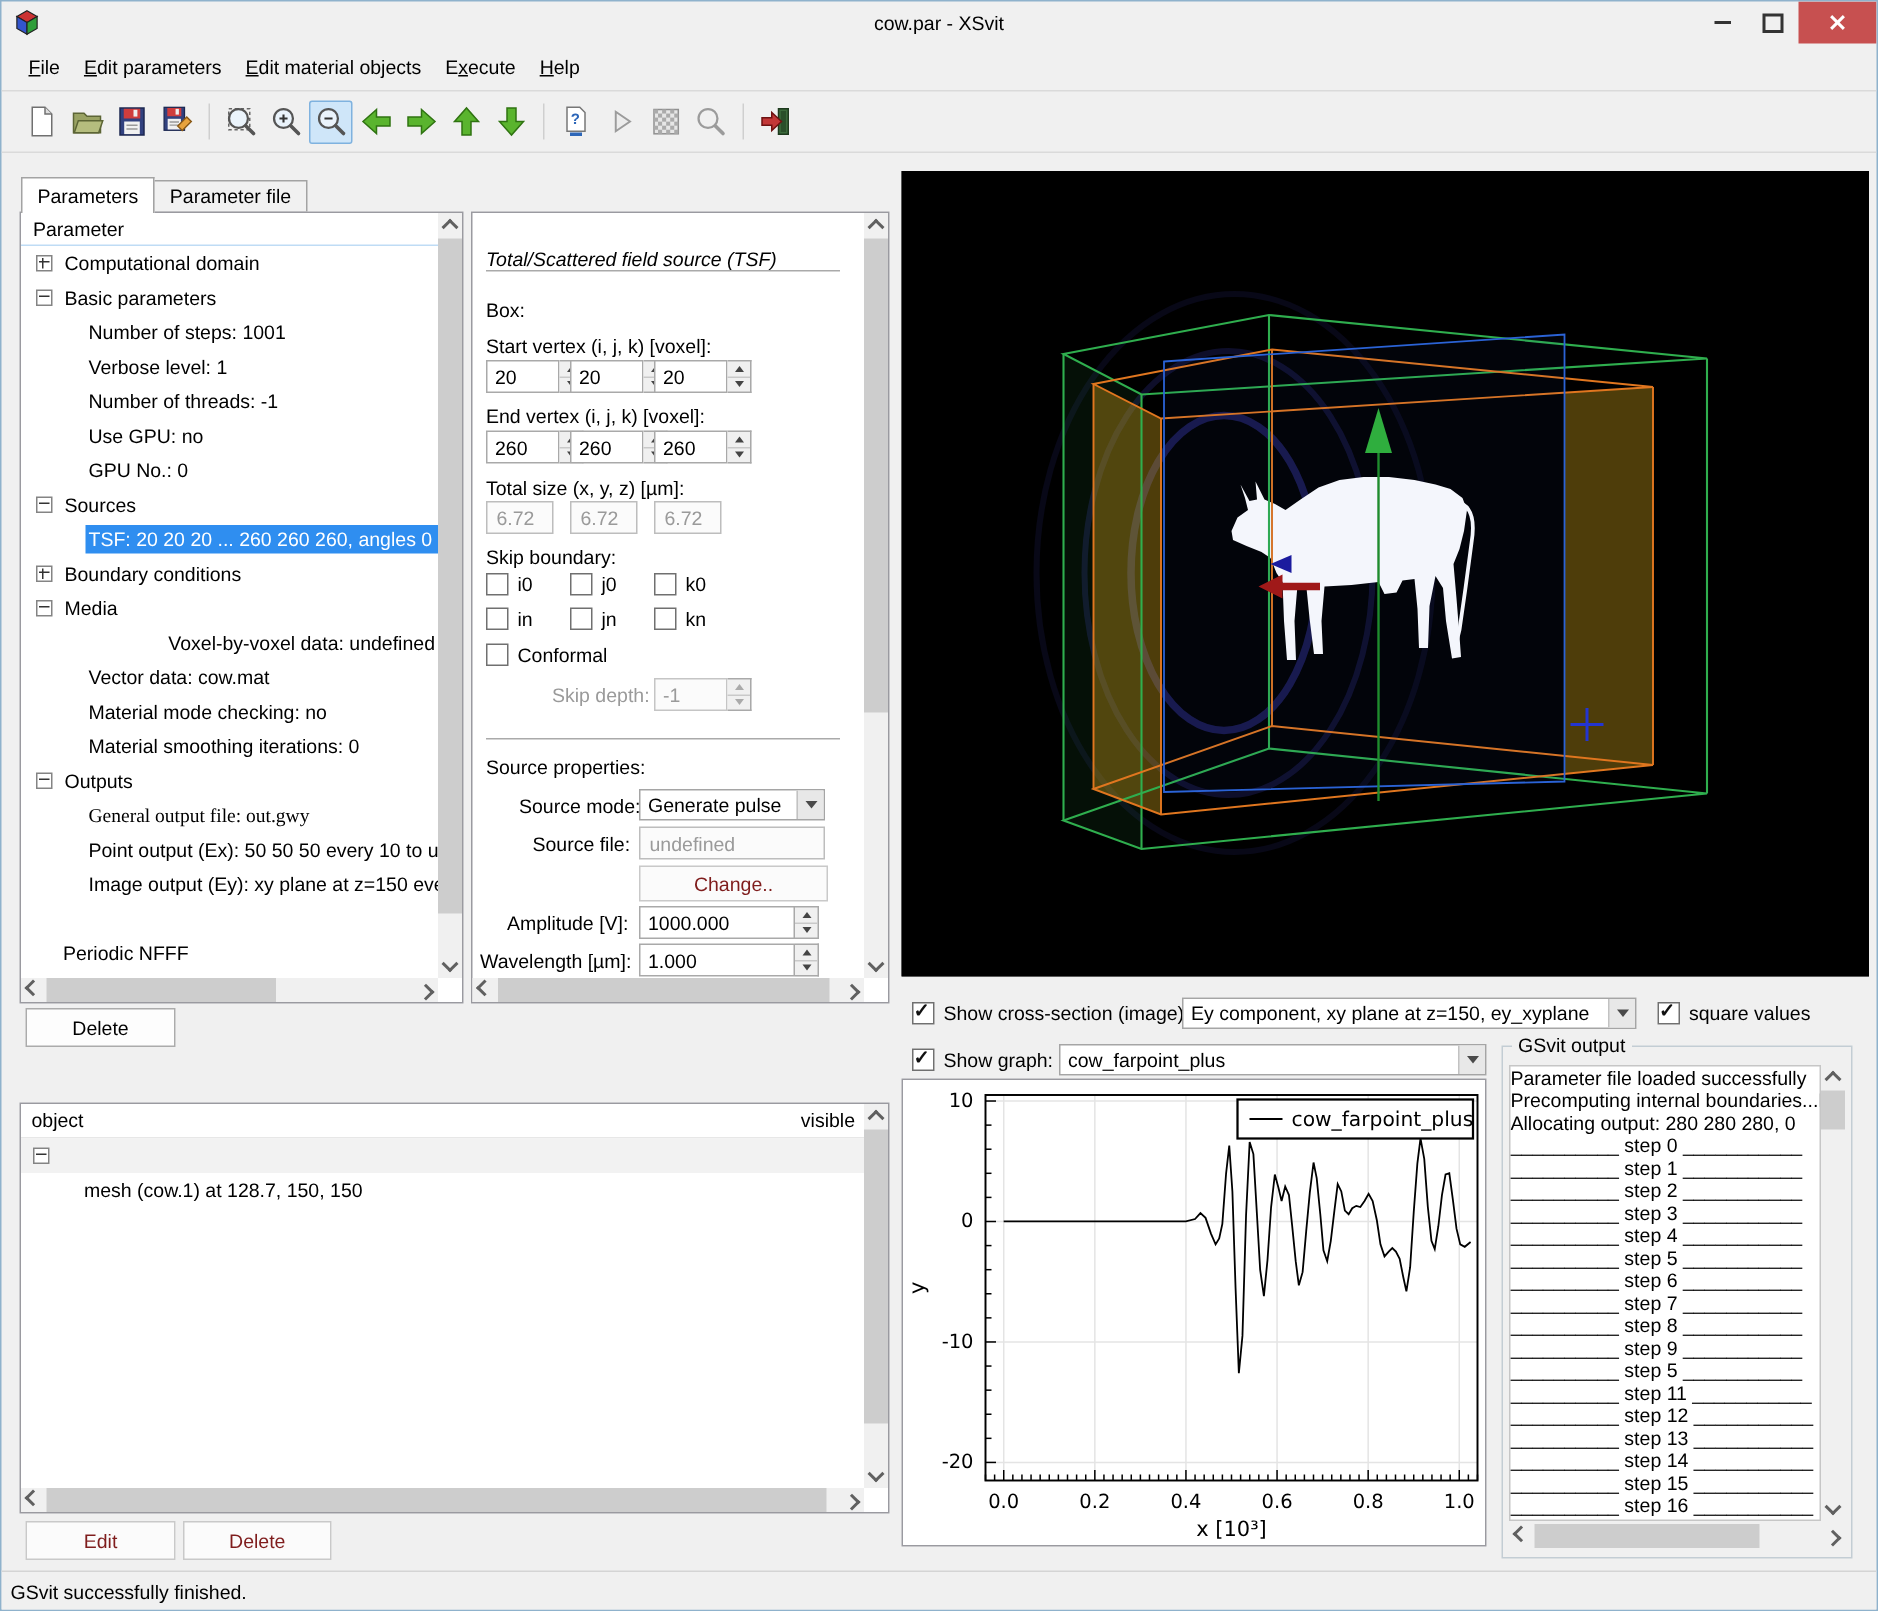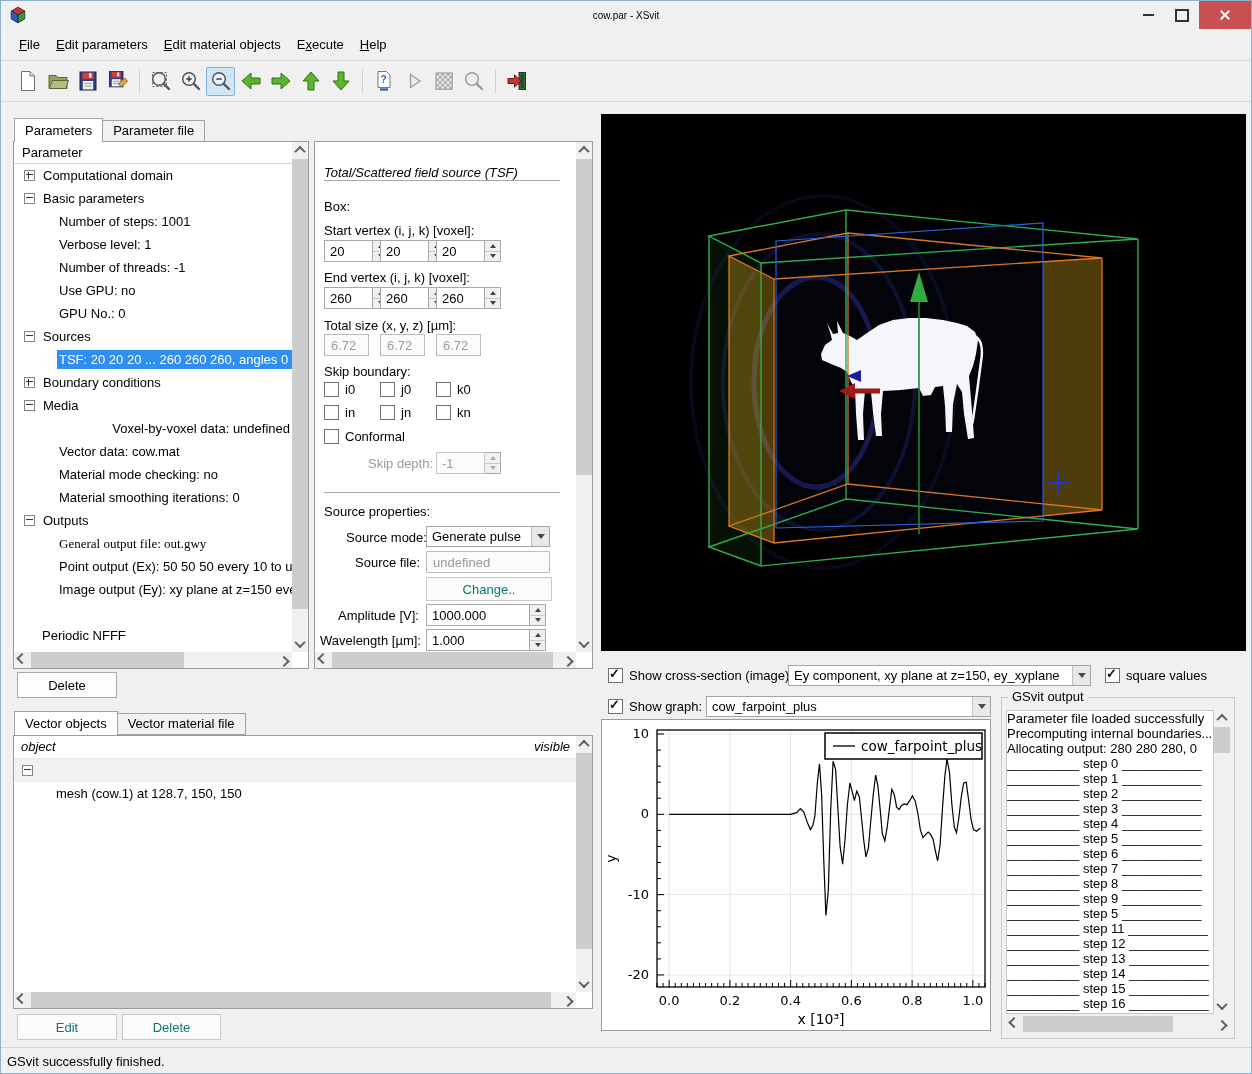--- a/index.html
+++ b/index.html
@@ -1,21 +1,21 @@
 <!DOCTYPE html>
 <html><head>
 <meta charset="utf-8">
 <style>
   html,body{margin:0;padding:0;background:#dfe9f0;}
   #window{position:relative;width:1252px;height:1074px;background:#f0f0f0;border:1px solid #8fb2cc;
           box-sizing:border-box;overflow:hidden;font-family:"Liberation Sans",sans-serif;font-size:13px;color:#000;}
   
   #titlebar{position:absolute;top:0;left:0;right:0;height:28px;}
   #app-icon{position:absolute;left:8px;top:5px;width:18px;height:18px;}
-  #title-text{position:absolute;left:0;right:0;top:0;height:28px;display:flex;align-items:center;justify-content:center;font-size:10px;}
+  #title-text{position:absolute;left:0;right:0;top:0;height:28px;display:flex;align-items:center;justify-content:center;font-size:13px;}
   #winbtns{position:absolute;right:0;top:0;height:28px;display:flex;}
   .wbtn{width:34px;height:28px;display:flex;align-items:center;justify-content:center;}
   .wbtn.close{width:52px;background:#c75050;}
   .glyph-min{width:11px;height:2px;background:#333;}
   .glyph-max{width:10px;height:9px;border:2px solid #333;}
   .glyph-x{position:relative;width:12px;height:12px;}
   .glyph-x::before,.glyph-x::after{content:"";position:absolute;left:5px;top:0;width:2px;height:12px;background:#fff;}
   .glyph-x::before{transform:rotate(45deg);}.glyph-x::after{transform:rotate(-45deg);}
   
   #menubar{position:absolute;top:28px;left:0;right:0;height:31px;display:flex;align-items:center;padding-left:10px;border-bottom:1px solid #dadada;}
@@ -44,21 +44,21 @@
   .sb{position:absolute;background:#f0f0f0;}
   .sb-btn{position:absolute;width:16px;height:16px;display:flex;align-items:center;justify-content:center;}
   .chev{display:block;width:6px;height:6px;border-left:2px solid #606060;border-top:2px solid #606060;}
   .c-up .chev{transform:rotate(45deg) translate(1px,1px);}
   .c-down .chev{transform:rotate(225deg) translate(1px,1px);}
   .c-left .chev{transform:rotate(-45deg) translate(1px,-1px);}
   .c-right .chev{transform:rotate(135deg) translate(1px,-1px);}
   .sb-thumb{position:absolute;background:#cdcdcd;}
   
   .button{position:absolute;background:#fdfdfd;border:1px solid #ababab;font-family:inherit;font-size:13px;display:flex;align-items:center;justify-content:center;}
-  .button.disabled{color:#0f766e;border-color:#c9c9c9;background:#fbfbfb;}
+  .button.disabled{color:#7f1d1d;border-color:#c9c9c9;background:#fbfbfb;}
   .cb{flex:none;width:13px;height:13px;background:#fff;border:1px solid #707070;position:relative;}
   .cb.checked::after{content:"\2713";position:absolute;left:0px;top:-3px;font-size:13px;font-weight:bold;color:#111;}
   .cbwrap{position:absolute;display:flex;align-items:flex-start;gap:6px;white-space:nowrap;}
   .combo{position:absolute;height:21px;background:#fff;border:1px solid #a5a5a5;display:flex;align-items:center;box-sizing:border-box;}
   .combo .txt{flex:1;padding:0 5px;white-space:nowrap;overflow:hidden;}
   .combo .cbtn{width:17px;align-self:stretch;background:#e8e8e8;border-left:1px solid #c2c2c2;display:flex;align-items:center;justify-content:center;}
   .tri-down{width:0;height:0;border-left:4px solid transparent;border-right:4px solid transparent;border-top:5px solid #4a4a4a;}
   .spin{position:absolute;height:22px;display:flex;box-sizing:border-box;}
   .sp-field{width:37px;background:#fff;border:1px solid #a9a9a9;padding:2px 5px;display:flex;align-items:center;}
   .sp-field.wide{width:92px;}
@@ -76,21 +76,21 @@
   
   .group{position:absolute;border:1px solid #c3cdd4;}
   .group-title{position:absolute;top:-9px;left:6px;background:#f0f0f0;padding:0 4px;white-space:nowrap;}
   #log{position:absolute;left:4px;top:12px;width:208px;height:304px;background:#fff;border:1px solid #c6c6c6;box-sizing:border-box;overflow:hidden;}
   .logline{height:15px;line-height:15px;white-space:nowrap;}
   
   #view3d{position:absolute;left:600px;top:113px;width:645px;height:537px;background:#000;}
   #graph{position:absolute;left:600px;top:718px;width:390px;height:312px;background:#fff;border:1px solid #9a9aa0;box-sizing:border-box;}
   #graph svg text{font-family:"DejaVu Sans",sans-serif;}
   #statusbar{position:absolute;left:0;top:1046px;right:0;height:27px;border-top:1px solid #d4d4d4;display:flex;align-items:center;padding-left:6px;background:#f0f0f0;}
-  .vheader{position:absolute;top:0;left:0;right:16px;height:22px;line-height:22px;border-bottom:1px solid #e7e7e7;background:#fff;font-style:italic;}
+  .vheader{position:absolute;top:0;left:0;right:16px;height:22px;line-height:22px;border-bottom:1px solid #e7e7e7;background:#fff;}
 </style>
 </head>
 <body>
 
 <div id="window">
 
   <div id="titlebar">
     <span id="app-icon">
       <svg width="18" height="18" viewBox="0 0 16 16">
         <path d="M8,1 L14,4.5 L8,8 L2,4.5 Z" fill="#cc3333" stroke="#222" stroke-width="0.7"></path>
@@ -343,24 +343,20 @@
         </div>
       <div class="sb-thumb" style="top:0;bottom:0;left:17px;width:55%;"></div>
       <div class="sb-btn c-right" style="right:0;">
           <span class="chev"></span>
         </div>
     </div>
   </div>
 
   <div class="button" style="left:16px;top:671px;width:98px;height:24px;">Delete</div>
 
-  <div class="tabbar" style="left:13px;top:710px;height:24px;">
-    <div class="tab active">Vector objects</div>
-    <div class="tab">Vector material file</div>
-  </div>
   <div class="panel" id="vector-panel" style="left:12px;top:734px;width:578px;height:272px;">
     <div class="vheader">
       <span style="padding-left:7px;">object</span>
       <span style="position:absolute;right:6px;">visible</span>
     </div>
     <div class="tree-body" id="vector-tree" style="top:23px;left:0;right:16px;bottom:16px;">
         <div class="trow shaded">
           <span class="exp exp-minus" style="margin-left: 8px;"></span>
         </div>
         <div class="trow">

